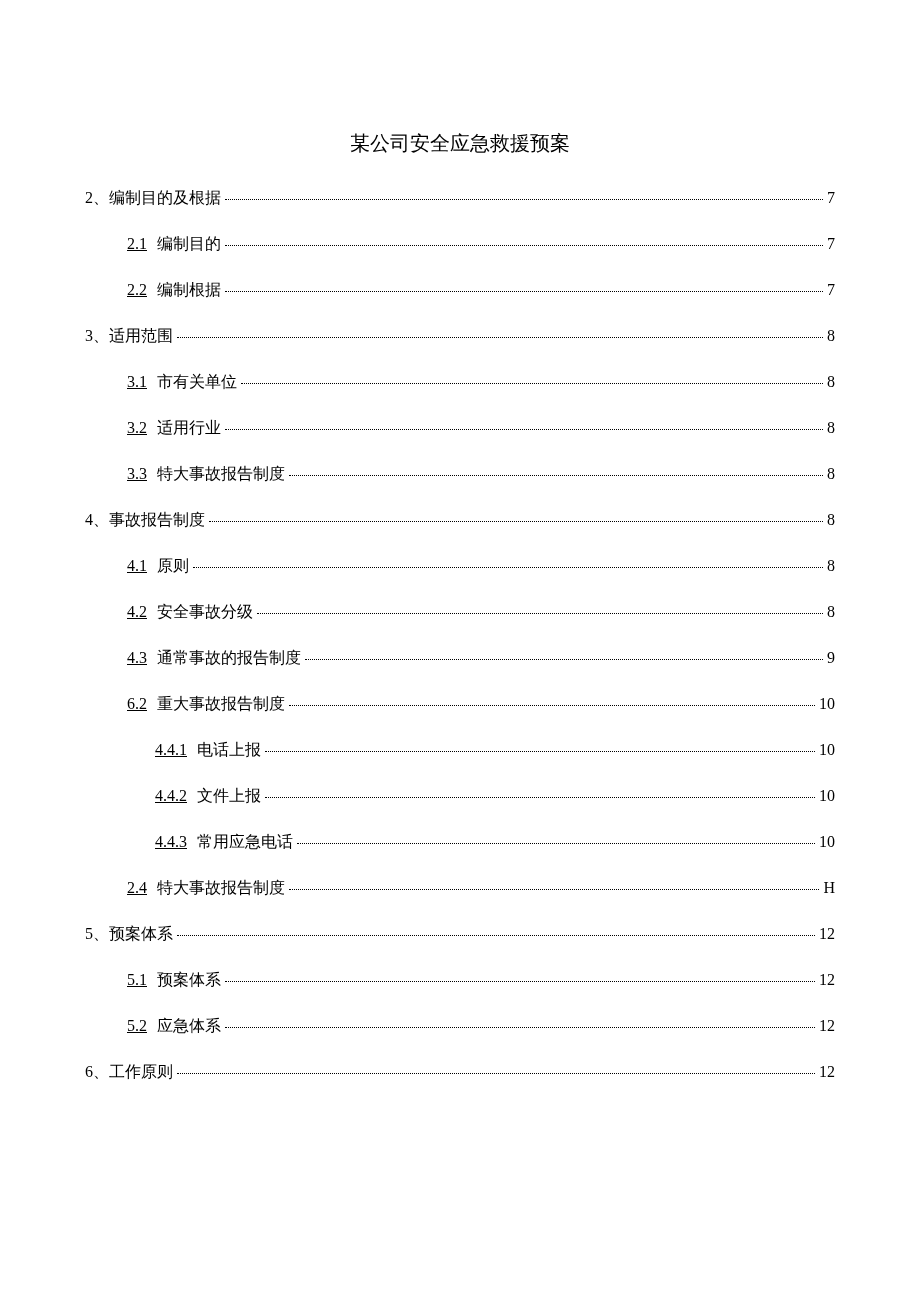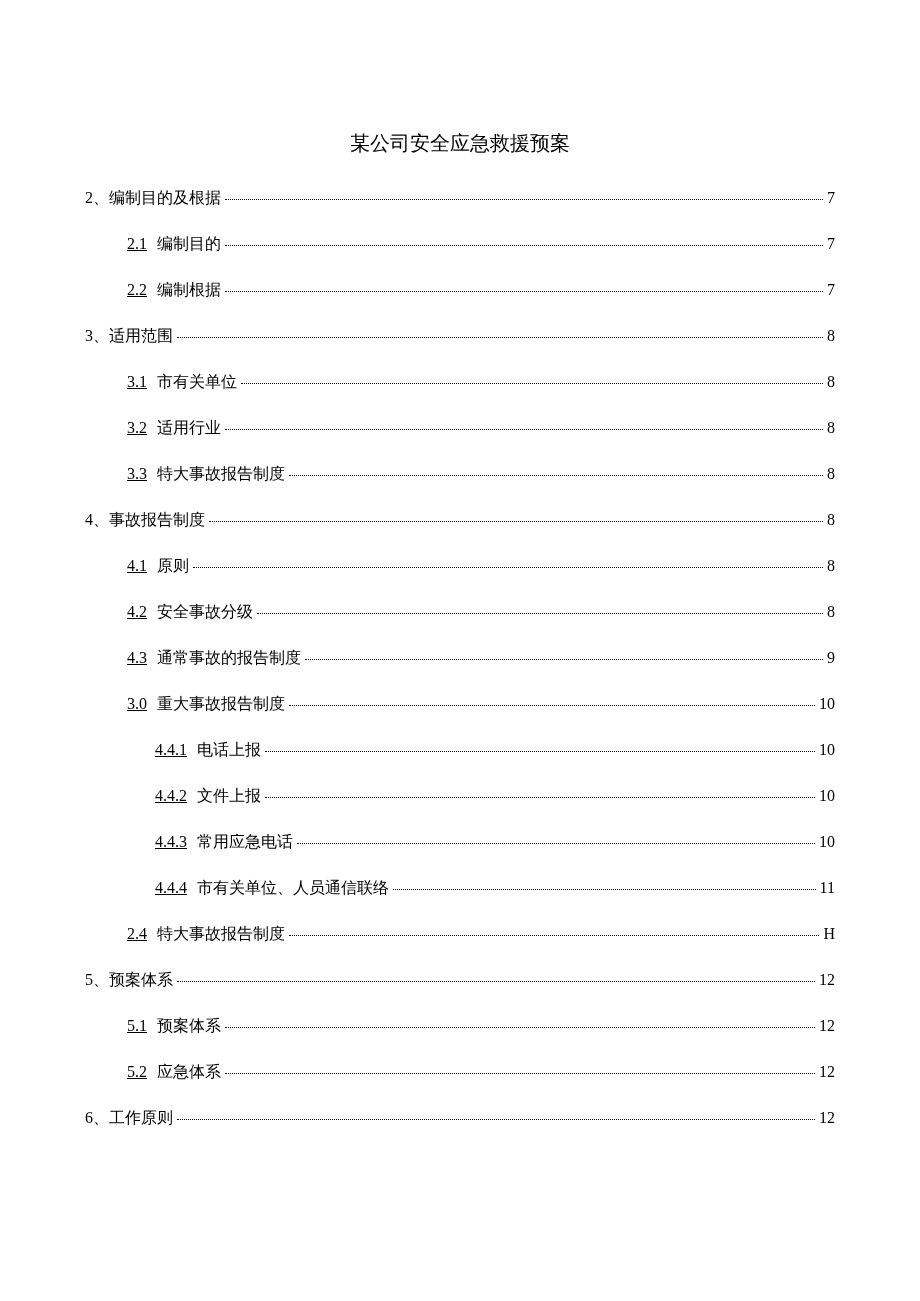--- a/index.html
+++ b/index.html
@@ -118,43 +118,38 @@
       <span class="toc-label"><span class="toc-num">4.2</span><span class="toc-text">安全事故分级</span></span>
       <span class="toc-dots"></span>
       <span class="toc-page">8</span>
     </div>
     <div class="toc-entry level-2">
       <span class="toc-label"><span class="toc-num">4.3</span><span class="toc-text">通常事故的报告制度</span></span>
       <span class="toc-dots"></span>
       <span class="toc-page">9</span>
     </div>
     <div class="toc-entry level-2">
-      <span class="toc-label"><span class="toc-num">3.0</span><span class="toc-text">重大事故报告制度</span></span>
+      <span class="toc-label"><span class="toc-num">6.2</span><span class="toc-text">重大事故报告制度</span></span>
       <span class="toc-dots"></span>
       <span class="toc-page">10</span>
     </div>
     <div class="toc-entry level-3">
       <span class="toc-label"><span class="toc-num">4.4.1</span><span class="toc-text">电话上报</span></span>
       <span class="toc-dots"></span>
       <span class="toc-page">10</span>
     </div>
     <div class="toc-entry level-3">
       <span class="toc-label"><span class="toc-num">4.4.2</span><span class="toc-text">文件上报</span></span>
       <span class="toc-dots"></span>
       <span class="toc-page">10</span>
     </div>
     <div class="toc-entry level-3">
       <span class="toc-label"><span class="toc-num">4.4.3</span><span class="toc-text">常用应急电话</span></span>
       <span class="toc-dots"></span>
       <span class="toc-page">10</span>
-    </div>
-    <div class="toc-entry level-3">
-      <span class="toc-label"><span class="toc-num">4.4.4</span><span class="toc-text">市有关单位、人员通信联络</span></span>
-      <span class="toc-dots"></span>
-      <span class="toc-page">11</span>
     </div>
     <div class="toc-entry level-2">
       <span class="toc-label"><span class="toc-num">2.4</span><span class="toc-text">特大事故报告制度</span></span>
       <span class="toc-dots"></span>
       <span class="toc-page">H</span>
     </div>
     <div class="toc-entry level-1">
       <span class="toc-label"><span>5、预案体系</span></span>
       <span class="toc-dots"></span>
       <span class="toc-page">12</span>

